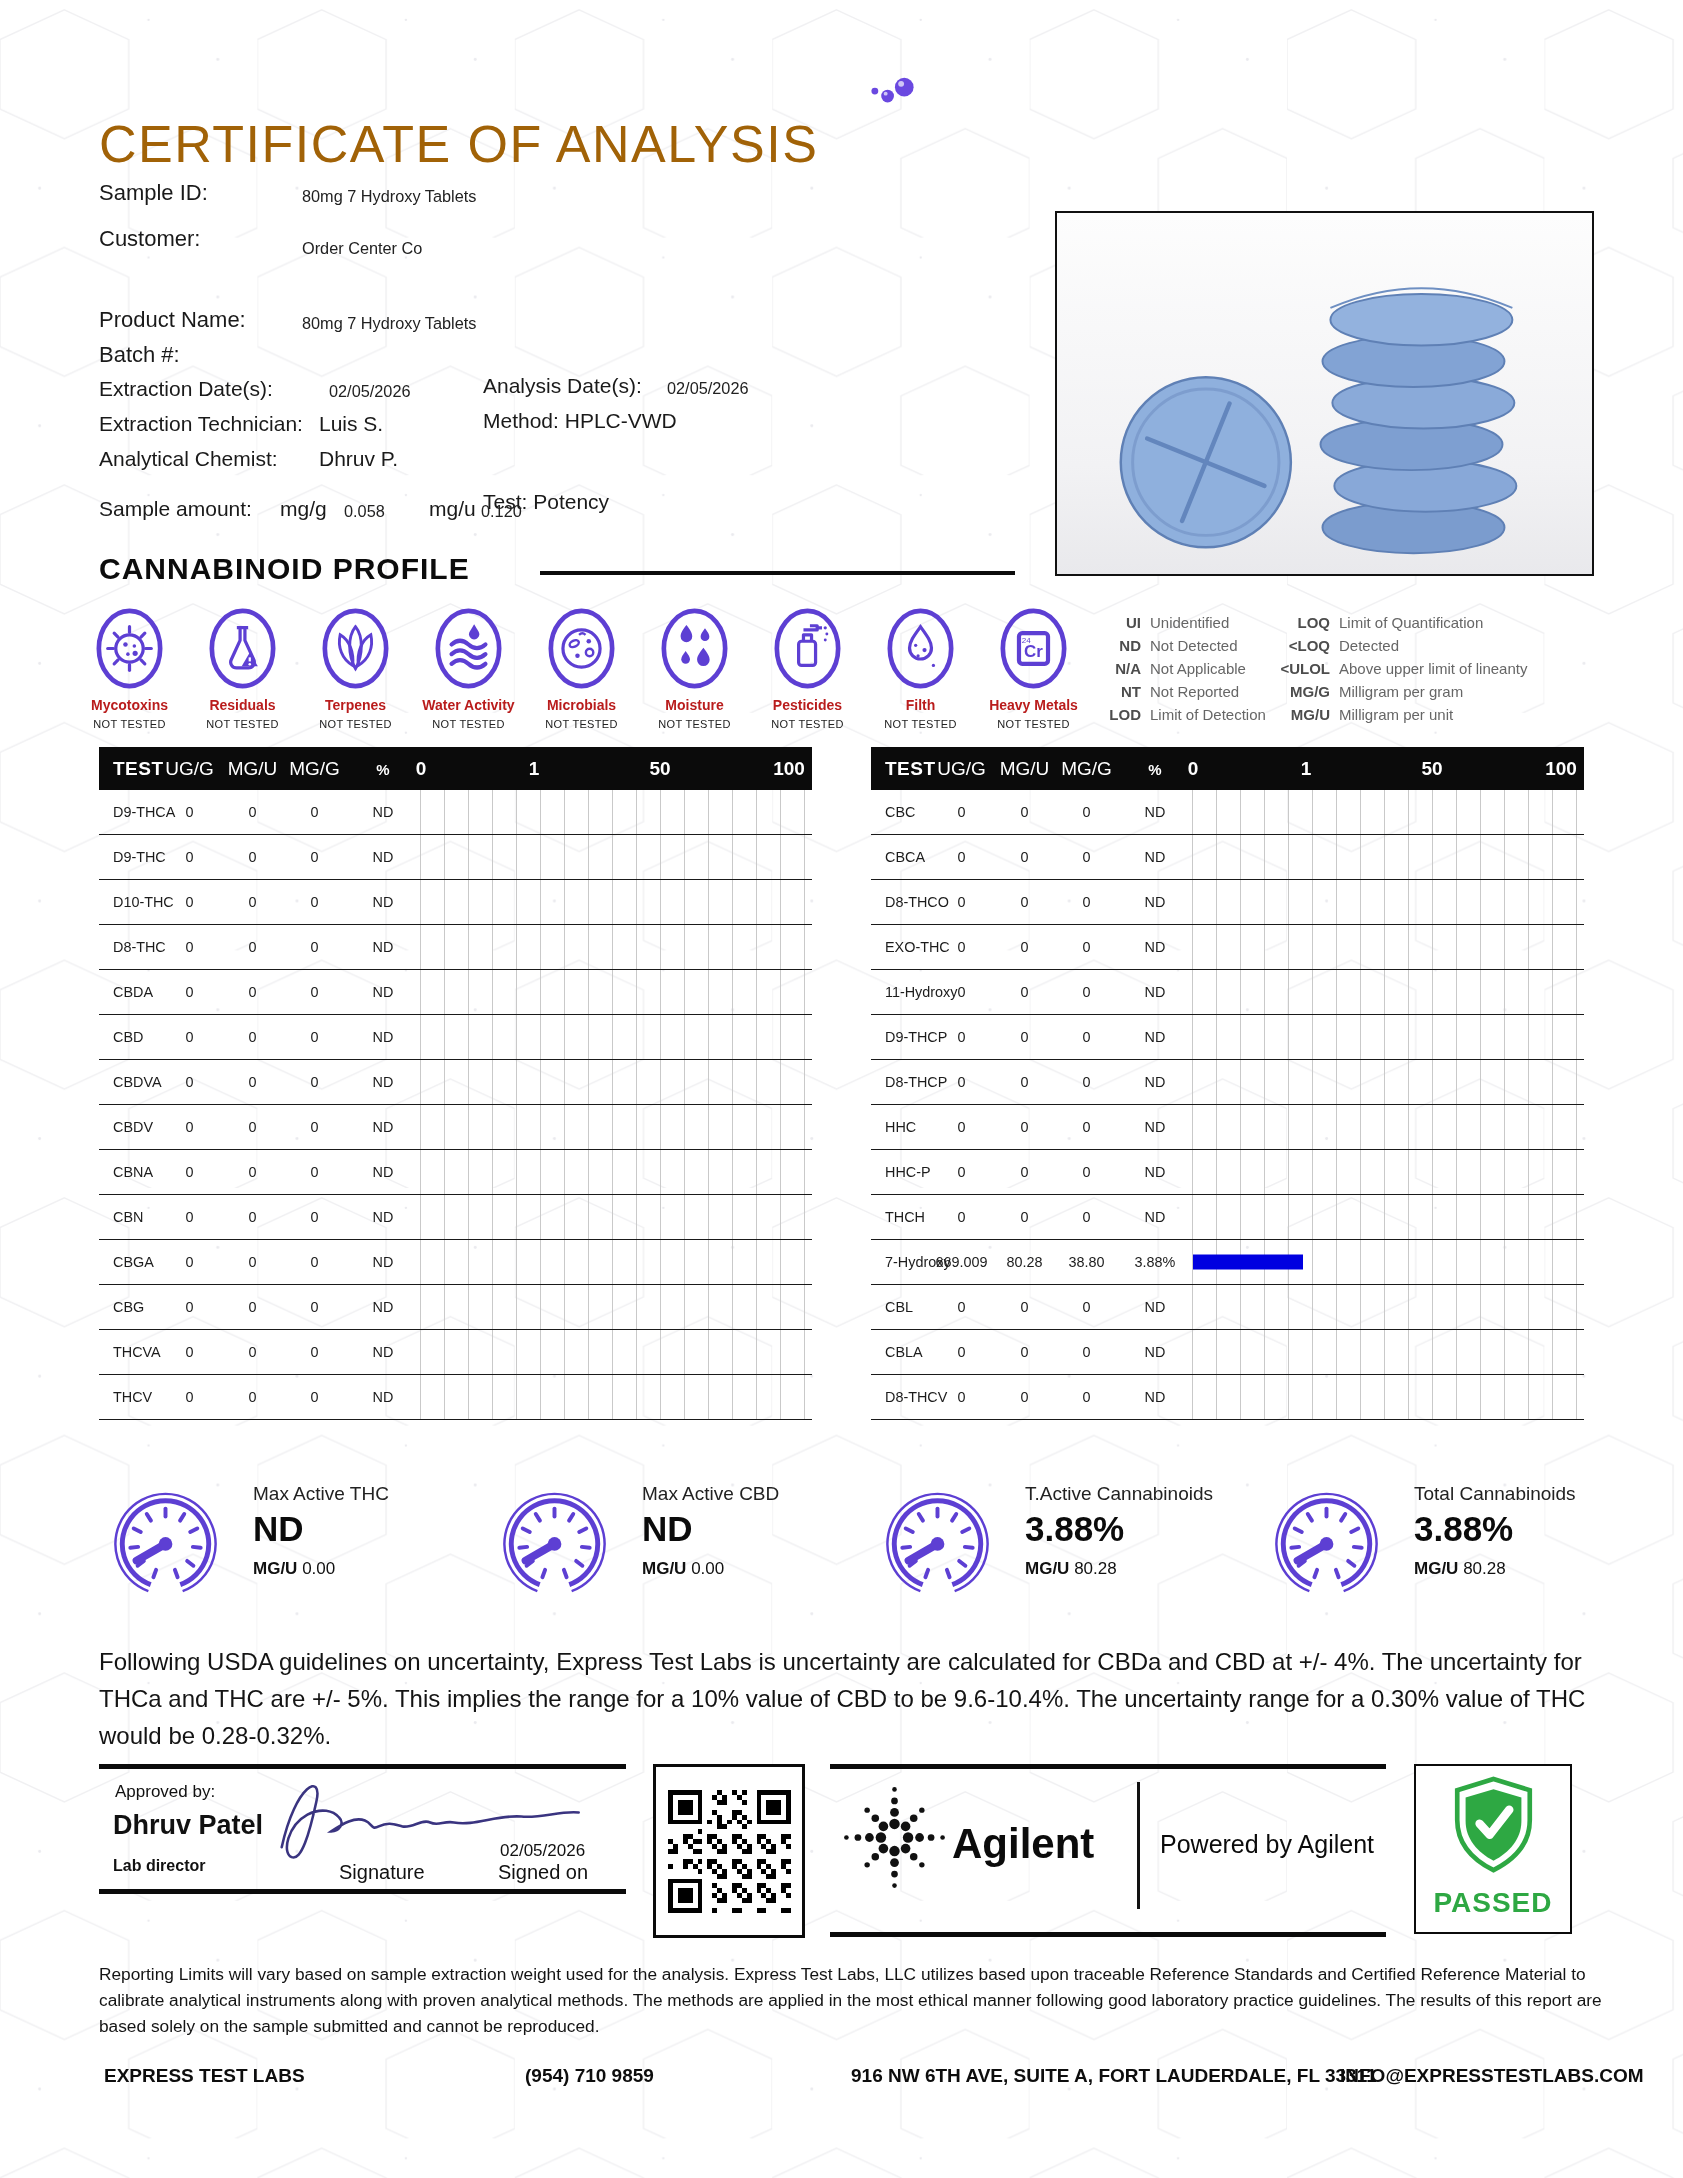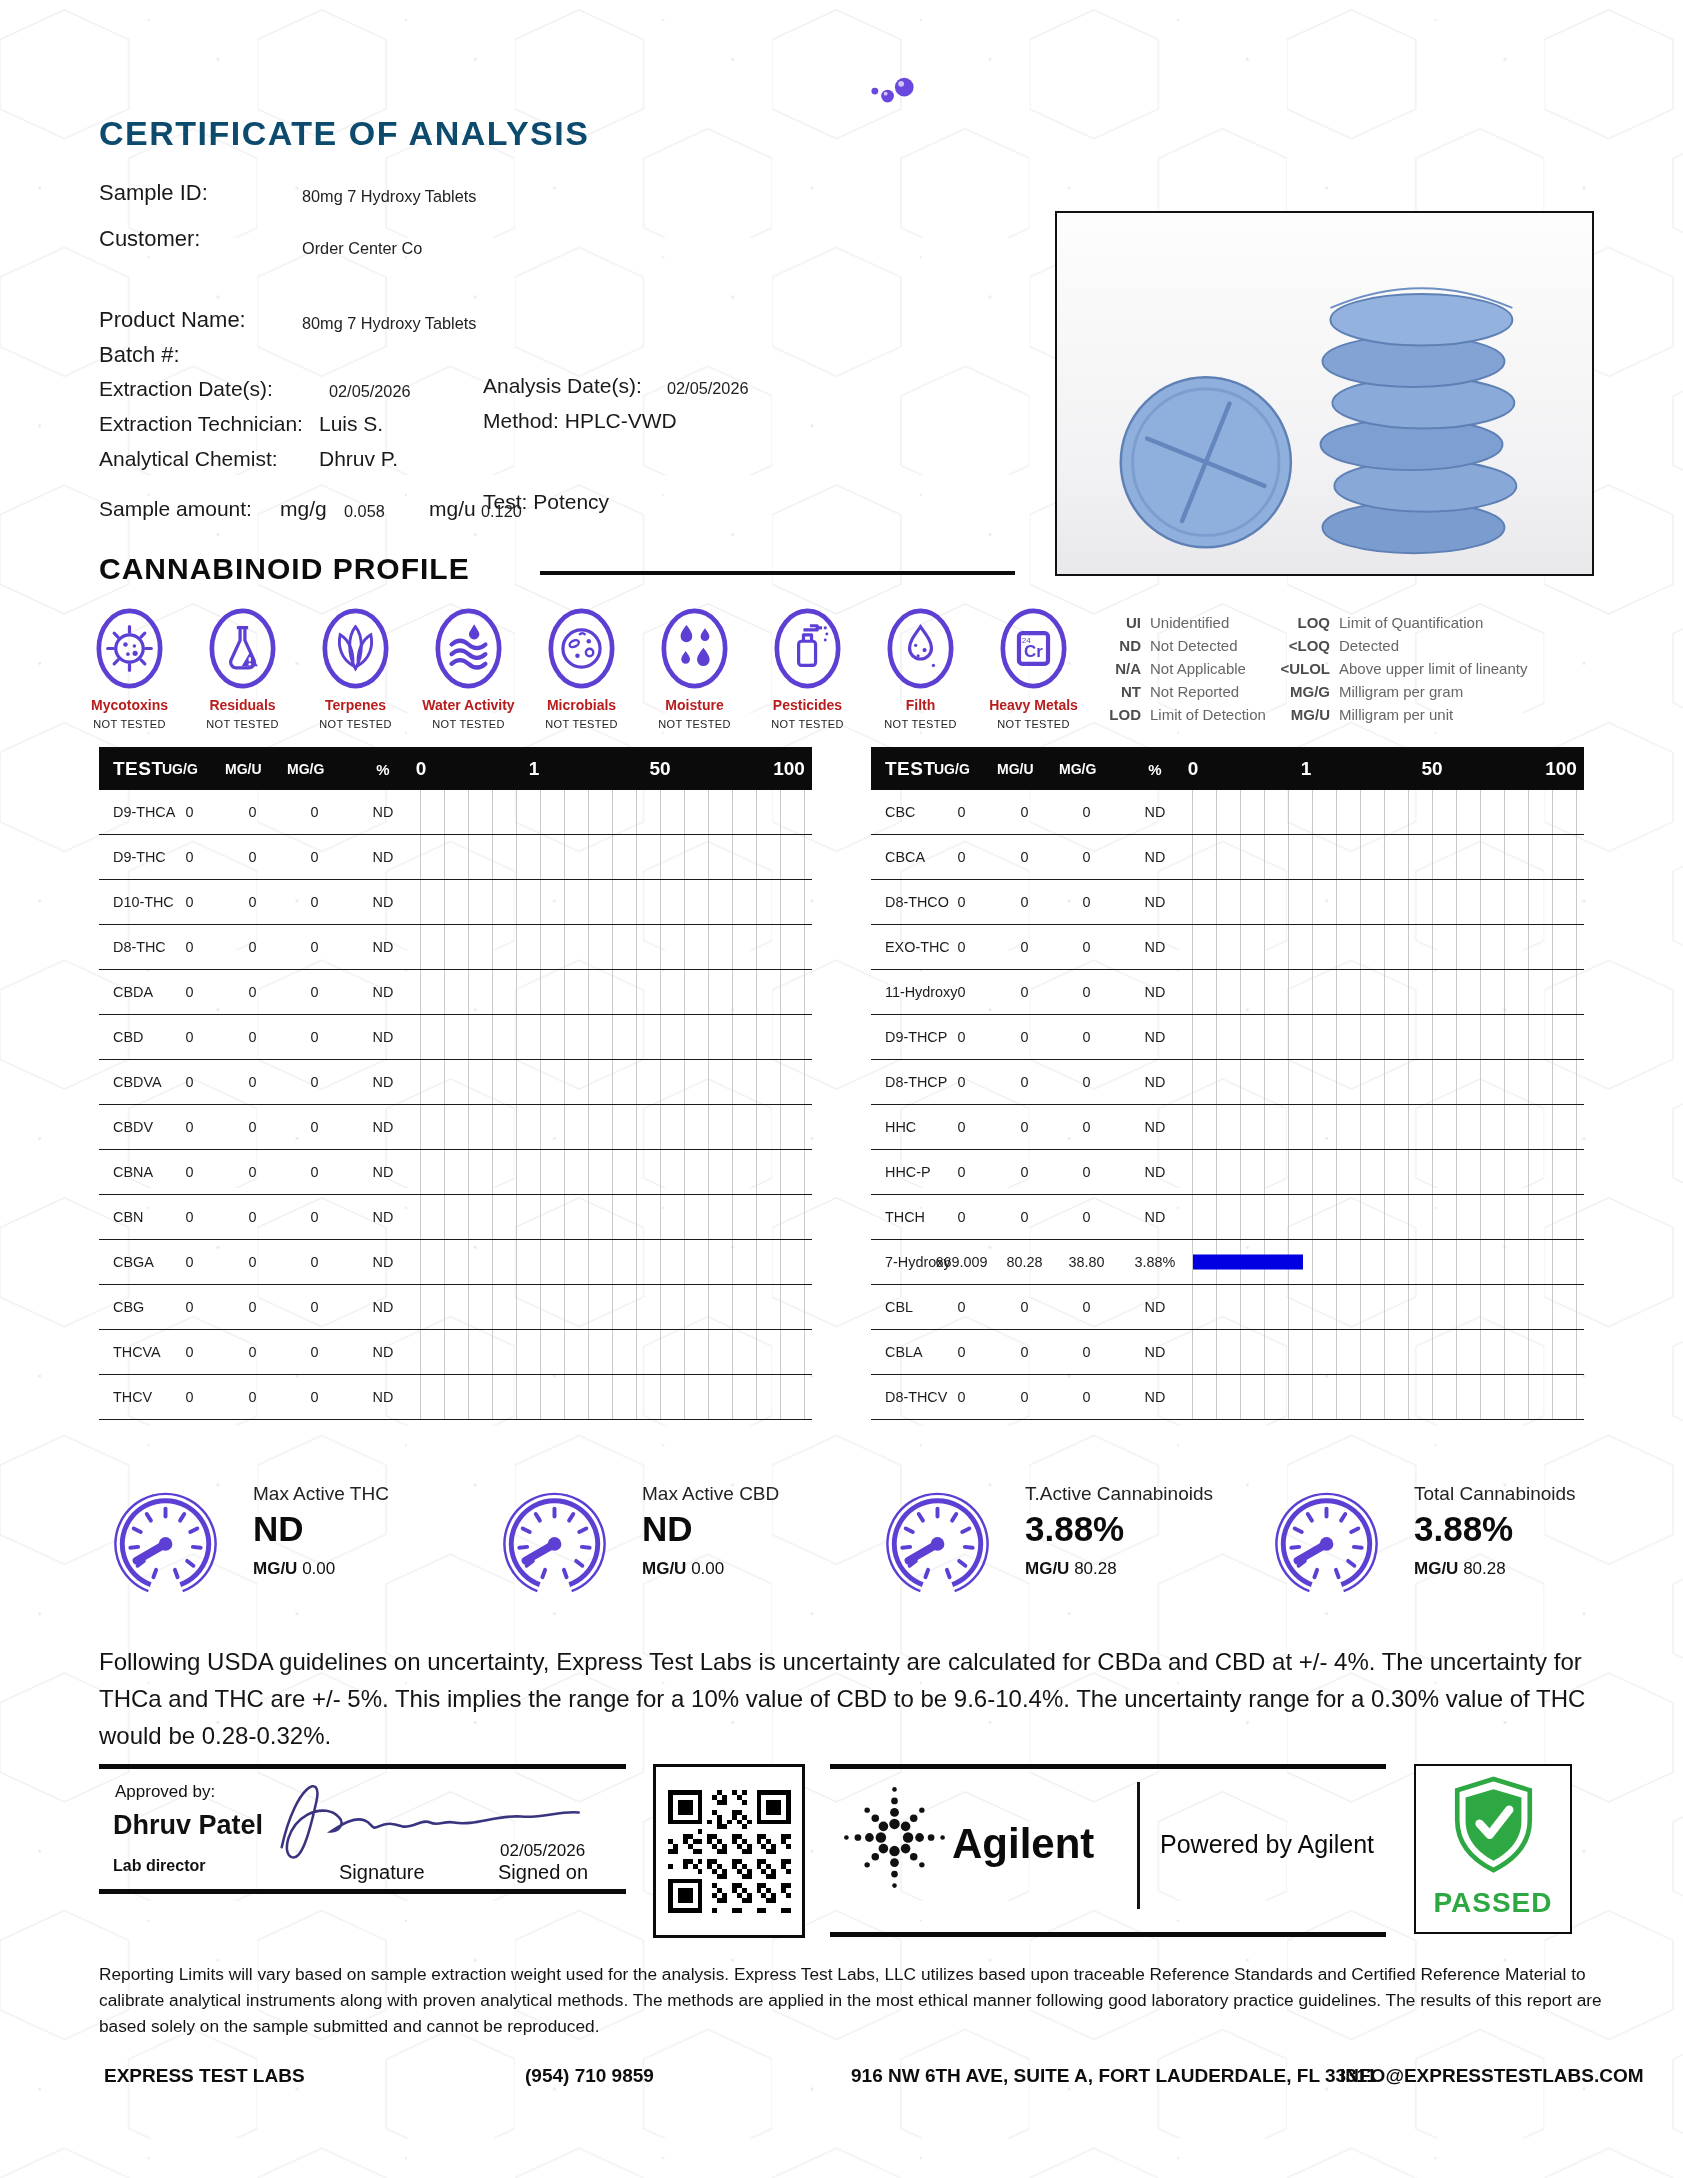--- a/index.html
+++ b/index.html
@@ -2,41 +2,41 @@
 <html><head>
 <meta charset="utf-8">
 <style>
   html,body{margin:0;padding:0;background:#fff;}
   .page{position:relative;width:1683px;height:2178px;background:#fff;overflow:hidden;
         font-family:"Liberation Sans",sans-serif;color:#111;}
   .abs{position:absolute;white-space:nowrap;}
   .lab{font-size:22px;color:#1a1a1a;}
   .lab2{font-size:21px;color:#1a1a1a;}
   .val{font-size:16.3px;color:#222;}
-  .title{font-size:34px;font-weight:700;letter-spacing:1.5px;color:#0c4a6e;}
+  .title{font-size:52px;font-weight:400;letter-spacing:1.5px;color:#a16207;}
   .logo-text{font-style:italic;font-size:75px;letter-spacing:-2px;line-height:1;}
   .logo-b{font-weight:800;color:#0b0b0b;}
   .logo-l{font-weight:normal;color:#b7b2e6;}
   .sec-title{font-size:30px;font-weight:800;letter-spacing:1px;color:#0c0c0c;}
   .sec-rule{position:absolute;background:#0c0c0c;height:3.5px;}
   .photo-box{position:absolute;left:1055px;top:211px;width:535px;height:361px;border:2px solid #111;
              background:linear-gradient(180deg,#fdfdfd 0%,#f2f2f4 70%,#e9e9ec 100%);}
   .panels{position:absolute;left:73px;top:606px;width:1022px;display:flex;}
   .panel{width:113px;text-align:center;}
   .panel-label{font-size:14px;font-weight:bold;margin-top:2px;color:#b91c1c;}
   .panel-status{font-size:11px;margin-top:5px;letter-spacing:0.3px;color:#222;}
   .legend-col{position:absolute;}
   .lrow{height:23px;font-size:15px;}
   .labbr{display:inline-block;text-align:right;font-weight:bold;color:#4d4d4d;margin-right:9px;vertical-align:top;}
   .ldesc{color:#666;}
   .table{position:absolute;width:713px;}
   .thead{position:relative;height:43px;background:#0b0b0b;color:#fff;}
   .thead span{position:absolute;top:50%;transform:translateY(-50%);}
   .th-test{left:14px;font-size:19px;font-weight:bold;letter-spacing:0.5px;}
-  .th-u{font-size:14px;width:55px;font-weight:bold;}
+  .th-u{font-size:19px;width:55px;text-align:center;}
   .th-pct{left:268px;width:32px;text-align:center;font-size:15px;font-weight:bold;}
   .th-s{font-size:19px;font-weight:bold;text-align:center;}
   .tbody{position:relative;}
   .gridlines{position:absolute;left:321px;top:0;bottom:0;width:389px;
              background:repeating-linear-gradient(to right,#c9c9c9 0 1px,transparent 1px 24px);}
   .trow{position:relative;height:45px;box-sizing:border-box;border-bottom:1.6px solid #1a1a1a;}
   .trow span{position:absolute;top:50%;transform:translateY(-50%);font-size:14.4px;color:#1c1c1c;}
   .c-name{left:14px;font-size:15px;}
   .c1{left:63px;width:55px;text-align:center;}
   .c2{left:126px;width:55px;text-align:center;}

